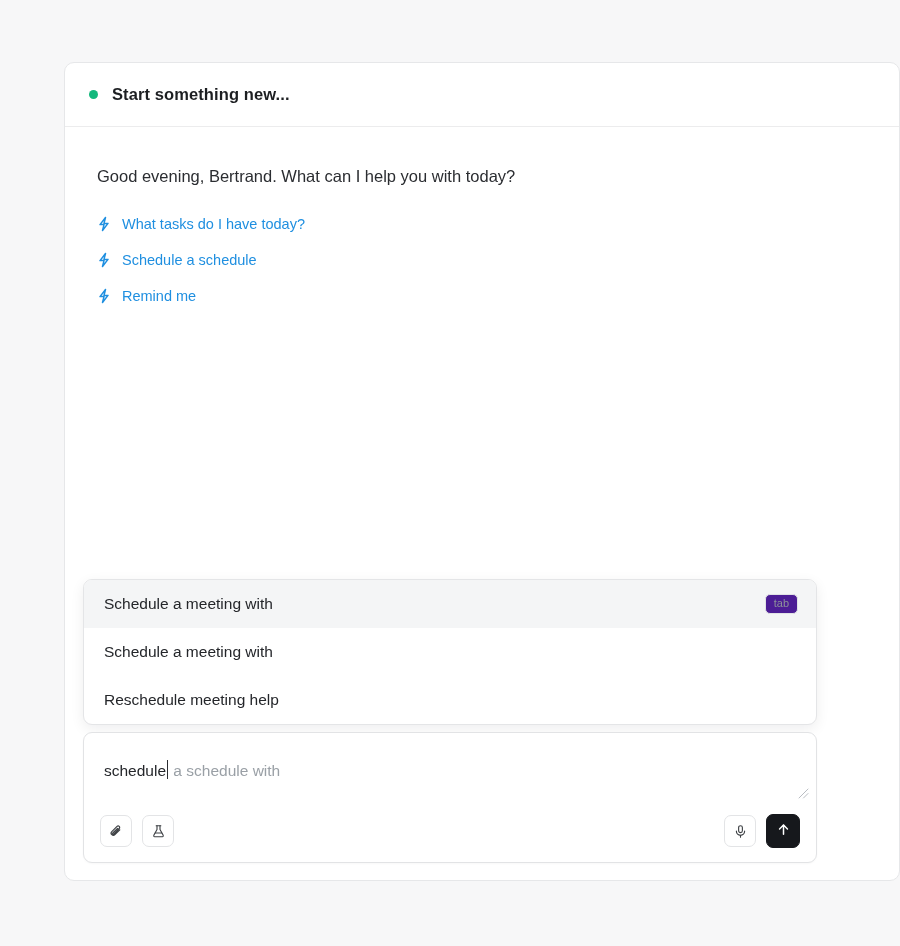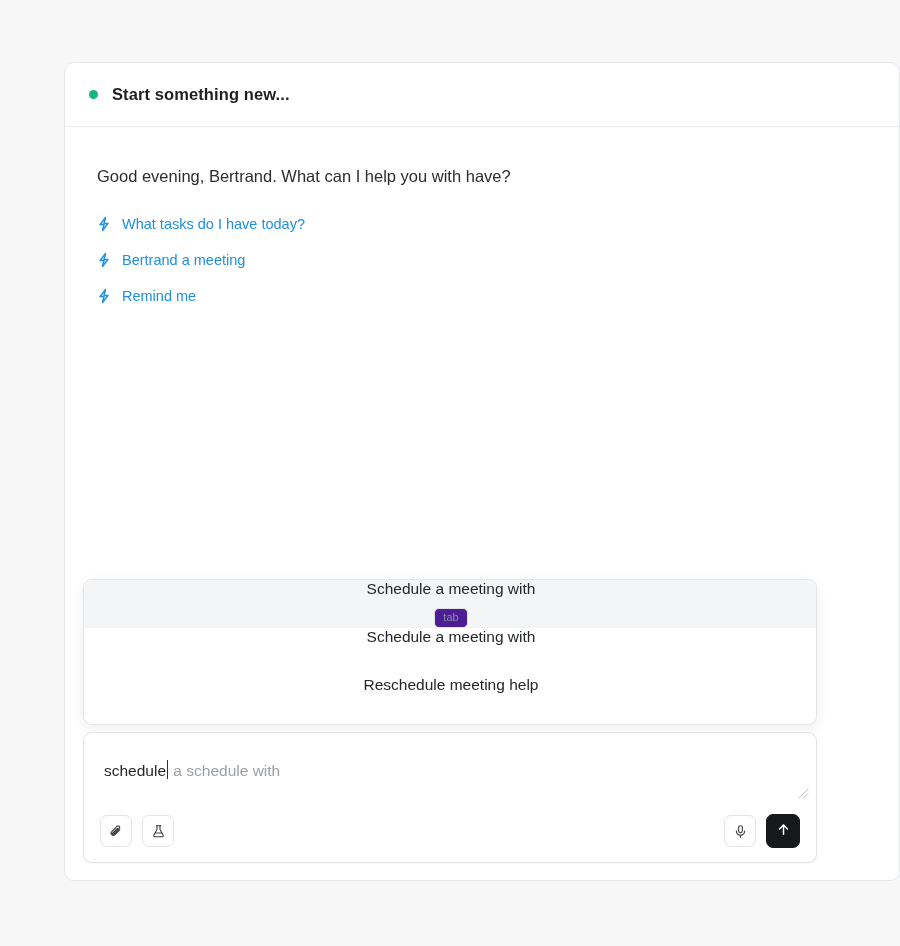--- a/index.html
+++ b/index.html
@@ -106,21 +106,20 @@
   }
   .ac-item {
     height: 48px;
     display: flex;
     align-items: center;
     justify-content: space-between;
     padding: 0 18px 0 20px;
     font-size: 15.5px;
     color: #24262a;
     cursor: pointer;
-    flex-direction: column;
   }
   .ac-item.selected {
     background: #f4f5f6;
   }
   .ac-kbd {
     font-size: 11px;
     color: #8d9299;
     border: 1px solid #e1e3e5;
     background: #4c1d95;
     border-radius: 5px;
@@ -222,40 +221,40 @@
 <div class="page">
 
   <div class="panel">
 
     <div class="panel-header">
       <span class="status-dot"></span>
       <span class="panel-title">Start something new...</span>
     </div>
 
     <div class="body">
-      <p class="greeting">Good evening, Bertrand. What can I help you with have?</p>
+      <p class="greeting">Good evening, Bertrand. What can I help you with today?</p>
 
       <div class="suggestions">
 
         <div class="suggestion">
           <span class="bolt">
             <svg width="14" height="16" viewBox="0 0 14 16" fill="none" stroke="currentColor" stroke-width="1.5" stroke-linecap="round" stroke-linejoin="round">
               <path d="M8.5 1.5 L3 8.6 H7 L5.5 14.5 L11 7.4 H7 Z"></path>
             </svg>
           </span>
           <span>What tasks do I have today?</span>
         </div>
 
         <div class="suggestion">
           <span class="bolt">
             <svg width="14" height="16" viewBox="0 0 14 16" fill="none" stroke="currentColor" stroke-width="1.5" stroke-linecap="round" stroke-linejoin="round">
               <path d="M8.5 1.5 L3 8.6 H7 L5.5 14.5 L11 7.4 H7 Z"></path>
             </svg>
           </span>
-          <span>Bertrand a meeting</span>
+          <span>Schedule a schedule</span>
         </div>
 
         <div class="suggestion">
           <span class="bolt">
             <svg width="14" height="16" viewBox="0 0 14 16" fill="none" stroke="currentColor" stroke-width="1.5" stroke-linecap="round" stroke-linejoin="round">
               <path d="M8.5 1.5 L3 8.6 H7 L5.5 14.5 L11 7.4 H7 Z"></path>
             </svg>
           </span>
           <span>Remind me</span>
         </div>

